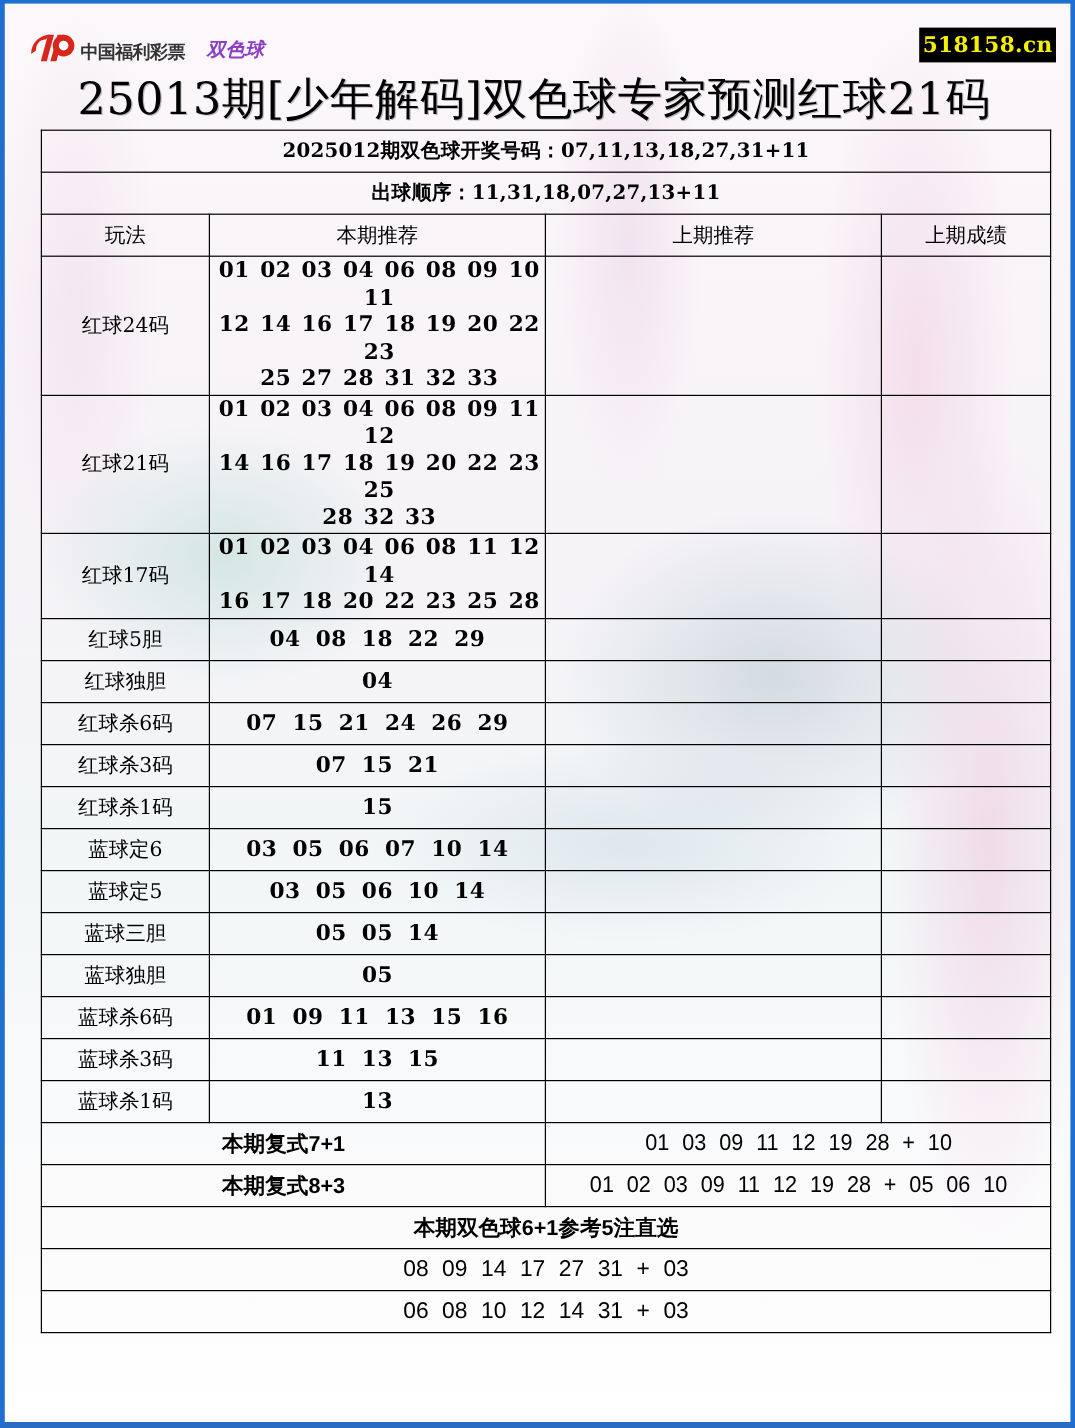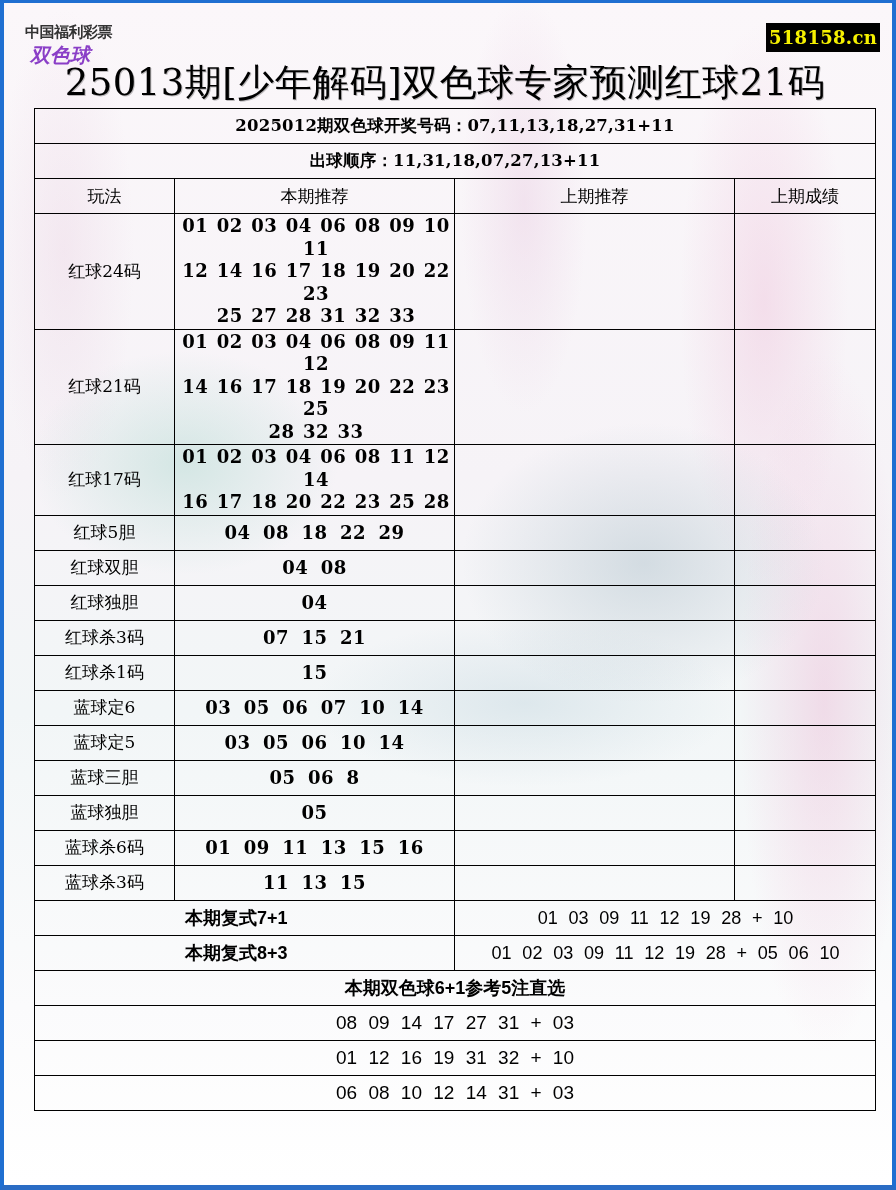--- a/index.html
+++ b/index.html
@@ -22,32 +22,32 @@
         radial-gradient(ellipse 300px 120px at 520px 700px, rgba(190,210,220,0.40), transparent 70%),
         radial-gradient(ellipse 120px 400px at 760px 300px, rgba(235,180,210,0.35), transparent 70%),
         radial-gradient(ellipse 120px 500px at 820px 700px, rgba(235,170,205,0.35), transparent 70%),
         radial-gradient(ellipse 90px 300px at 520px 200px, rgba(225,185,215,0.30), transparent 70%),
         radial-gradient(ellipse 100px 350px at 60px 250px, rgba(230,200,220,0.30), transparent 70%),
         linear-gradient(180deg, #fbf7fa 0%, #f6f3f7 40%, #f2f6f7 60%, #fbfbfc 85%, #ffffff 100%);
       overflow: hidden;
     }
     .logo {
       position: absolute; left: 18px; top: 20px; height: 30px;
-      display: flex; align-items: flex-start; flex-direction: column;
+      display: flex; align-items: flex-end;
     }
     .logo-mark { width: 42px; height: 30px; }
     .logo-text-cn {
       font-family: "DejaVu Sans", "Liberation Sans", sans-serif;
       font-weight: bold; font-size: 15px; color: #333; letter-spacing: -0.5px;
       margin-left: 3px;
     }
     .logo-text-ssq {
       font-family: "DejaVu Sans", "Liberation Sans", sans-serif;
-      font-weight: bold; font-style: italic; font-size: 20px;
-      color: #8a3ec7; margin-left: 8px;
+      font-weight: bold; font-style: italic; font-size: 16px;
+      color: #8a3ec7; margin-left: 18px;
     }
     .site-badge {
       position: absolute; left: 762px; top: 20px; width: 114px; height: 29px;
       background: #000; color: #f5f000;
       font-family: "DejaVu Serif", "Liberation Serif", serif;
       font-weight: bold; font-size: 18px;
       display: flex; align-items: center; justify-content: center;
       letter-spacing: 0.3px;
     }
     .main-title {
@@ -165,32 +165,32 @@
         <td></td>
       </tr>
 
       <tr>
         <td class="label">红球5胆</td>
         <td class="nums">04 08 18 22 29</td>
         <td></td>
         <td></td>
       </tr>
       <tr>
-        <td class="label">红球双胆</td>
-        <td class="nums">04 08</td>
-        <td></td>
-        <td></td>
-      </tr>
-      <tr>
         <td class="label">红球独胆</td>
         <td class="nums">04</td>
         <td></td>
         <td></td>
       </tr>
       <tr>
+        <td class="label">红球杀6码</td>
+        <td class="nums">07 15 21 24 26 29</td>
+        <td></td>
+        <td></td>
+      </tr>
+      <tr>
         <td class="label">红球杀3码</td>
         <td class="nums">07 15 21</td>
         <td></td>
         <td></td>
       </tr>
       <tr>
         <td class="label">红球杀1码</td>
         <td class="nums">15</td>
         <td></td>
         <td></td>
@@ -202,21 +202,21 @@
         <td></td>
       </tr>
       <tr>
         <td class="label">蓝球定5</td>
         <td class="nums">03 05 06 10 14</td>
         <td></td>
         <td></td>
       </tr>
       <tr>
         <td class="label">蓝球三胆</td>
-        <td class="nums">05 06 8</td>
+        <td class="nums">05 05 14</td>
         <td></td>
         <td></td>
       </tr>
       <tr>
         <td class="label">蓝球独胆</td>
         <td class="nums">05</td>
         <td></td>
         <td></td>
       </tr>
       <tr>
@@ -224,38 +224,41 @@
         <td class="nums">01 09 11 13 15 16</td>
         <td></td>
         <td></td>
       </tr>
       <tr>
         <td class="label">蓝球杀3码</td>
         <td class="nums">11 13 15</td>
         <td></td>
         <td></td>
       </tr>
+      <tr>
+        <td class="label">蓝球杀1码</td>
+        <td class="nums">13</td>
+        <td></td>
+        <td></td>
+      </tr>
 
       <tr>
         <td colspan="2" class="fushi-label">本期复式7+1</td>
         <td colspan="2" class="fushi-nums">01 03 09 11 12 19 28 + 10</td>
       </tr>
       <tr>
         <td colspan="2" class="fushi-label">本期复式8+3</td>
         <td colspan="2" class="fushi-nums">01 02 03 09 11 12 19 28 + 05 06 10</td>
       </tr>
 
       <tr>
         <td colspan="4" class="cond ref-title">本期双色球6+1参考5注直选</td>
       </tr>
       <tr>
         <td colspan="4" class="cond ref-nums">08 09 14 17 27 31 + 03</td>
-      </tr>
-      <tr>
-        <td colspan="4" class="cond ref-nums">01 12 16 19 31 32 + 10</td>
       </tr>
       <tr>
         <td colspan="4" class="cond ref-nums">06 08 10 12 14 31 + 03</td>
       </tr>
 
     </tbody>
   </table>
 </div>
 
 </body></html>

